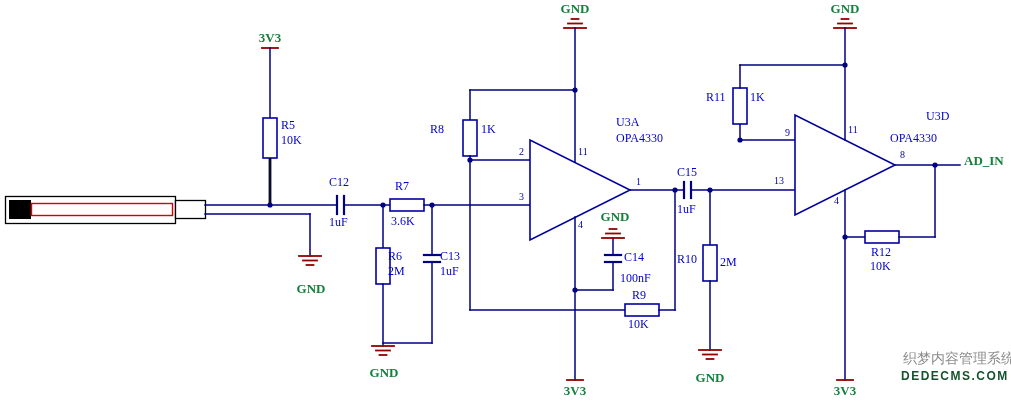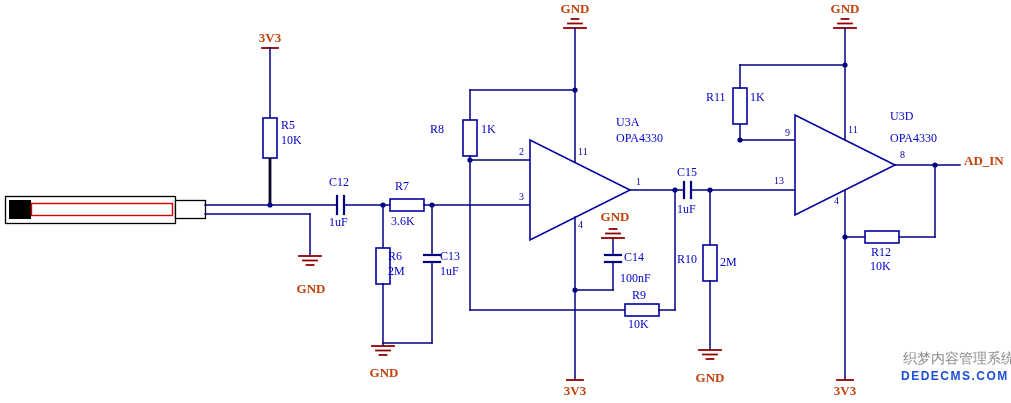--- a/index.html
+++ b/index.html
@@ -10,24 +10,24 @@
   svg.sch { position:absolute; left:0; top:0; }
   .w   { stroke:#000080; stroke-width:1.5; fill:none; stroke-linecap:square; }
   .w2  { stroke:#000080; stroke-width:2.2; fill:none; stroke-linecap:square; }
   .body{ stroke:#0000A0; stroke-width:1.6; fill:#ffffff; }
   .pw  { stroke:#940000; stroke-width:1.8; fill:none; stroke-linecap:square; }
   .blk { stroke:#000000; stroke-width:1.3; fill:#ffffff; }
   .red { stroke:#D40000; stroke-width:1.4; fill:none; }
   .dot { fill:#000080; stroke:none; }
   span.lbl { position:absolute; color:#0000C8; font-size:12px; line-height:1; white-space:nowrap; }
   span.pin { position:absolute; color:#0000A0; font-size:10px; line-height:1; white-space:nowrap; }
-  span.pwr { position:absolute; color:#c2410c; font-size:13px; font-weight:bold; line-height:1; white-space:nowrap; }
+  span.pwr { position:absolute; color:#15803d; font-size:13px; font-weight:bold; line-height:1; white-space:nowrap; }
   .ctr { transform:translateX(-50%); }
   span.wm1 { position:absolute; color:#8C8C8C; font-size:14px; line-height:1; white-space:nowrap; }
-  span.wm2 { position:absolute; color:#1d4ed8; font-size:12px; font-weight:bold; letter-spacing:1.5px;
+  span.wm2 { position:absolute; color:#14532d; font-size:12px; font-weight:bold; letter-spacing:1.5px;
              font-family:"Liberation Sans", sans-serif; line-height:1; white-space:nowrap; }
 </style>
 </head>
 <body>
 
 <div class="stage">
 
   <svg class="sch" width="1011" height="403" viewBox="0 0 1011 403">
     <defs>
       <g id="gndD">
@@ -187,21 +187,21 @@
   <span class="lbl" style="left:677px; top:203px">1uF</span>
   <span class="lbl" style="left:677px; top:253px">R10</span>
   <span class="lbl" style="left:720px; top:256px">2M</span>
   <span class="lbl" style="left:706px; top:91px">R11</span>
   <span class="lbl" style="left:750px; top:91px">1K</span>
   <span class="lbl" style="left:871px; top:246px">R12</span>
   <span class="lbl" style="left:870px; top:260px">10K</span>
 
   <span class="lbl" style="left:616px; top:116px">U3A</span>
   <span class="lbl" style="left:616px; top:132px">OPA4330</span>
-  <span class="lbl" style="left:890px; top:110px">U3D</span>
+  <span class="lbl" style="left:926px; top:110px">U3D</span>
   <span class="lbl" style="left:890px; top:132px">OPA4330</span>
 
   <span class="pin" style="left:519px; top:147px">2</span>
   <span class="pin" style="left:519px; top:192px">3</span>
   <span class="pin" style="left:636px; top:177px">1</span>
   <span class="pin" style="left:578px; top:147px">11</span>
   <span class="pin" style="left:578px; top:220px">4</span>
   <span class="pin" style="left:785px; top:128px">9</span>
   <span class="pin" style="left:774px; top:176px">13</span>
   <span class="pin" style="left:900px; top:150px">8</span>

